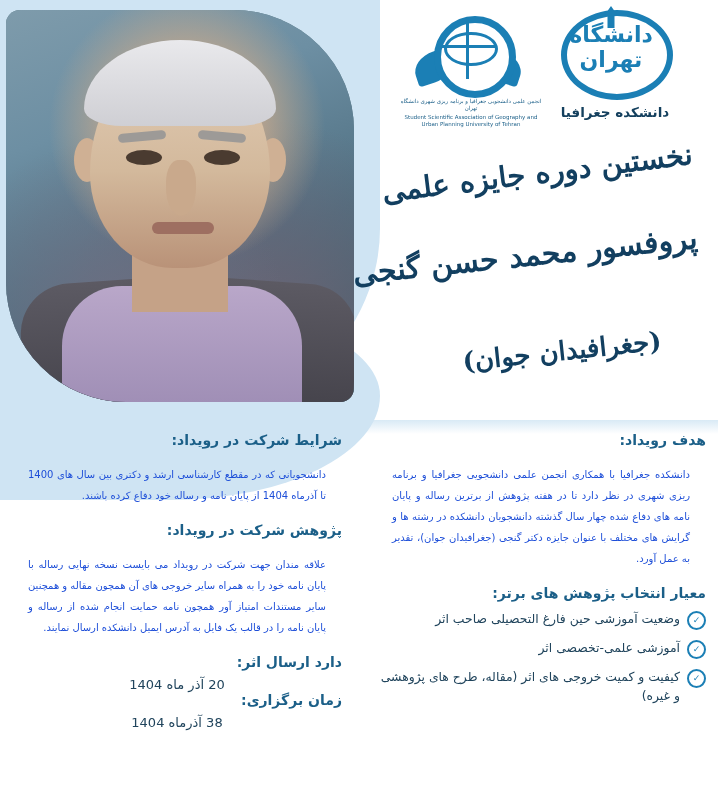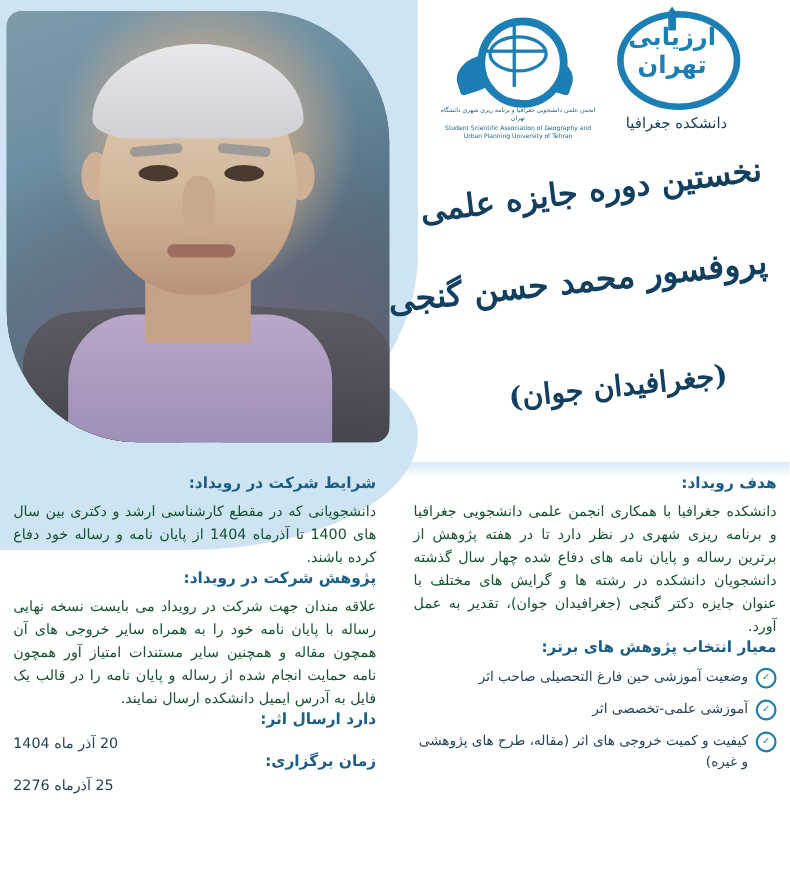--- a/index.html
+++ b/index.html
@@ -111,21 +111,21 @@
     position:absolute;left:0;top:14px;width:110px;text-align:center;
     color:#1b7fb5;font-size:22px;font-weight:bold;
     font-family:"DejaVu Sans","Liberation Sans",sans-serif;
   }
   .logo-uni .tower{
     position:absolute;left:48px;top:-2px;width:14px;height:22px;
     background:#1b7fb5;clip-path:polygon(50% 0,100% 45%,75% 45%,75% 100%,25% 100%,25% 45%,0 45%);
   }
   .faculty-label{
     position:absolute;left:540px;top:104px;width:150px;text-align:center;
-    color:#14405e;font-size:13.5px;font-weight:normal;
+    color:#14405e;font-size:13.5px;font-weight:bold;
   }
 
   
   .title-block{
     position:absolute;left:372px;top:150px;width:330px;height:270px;
     color:#0f3c5c;text-align:left;
   }
   .calli{
     font-family:"DejaVu Serif","Liberation Serif",serif;
     color:#123f60;
@@ -147,44 +147,44 @@
   .col-left{left:12px;}
   h2.sec{
     margin:0 0 7px 0;
     color:#1b5f88;
     font-size:14px;
     font-weight:bold;
     text-align:right;
   }
   .sec-sp{margin-top:14px;}
   p.body{
-    margin:0;
-    color:#14532d;
-    font-size:13px;
+    margin:16px;
+    color:#1d4ed8;
+    font-size:10px;
     line-height:21px;
     text-align:justify;
     text-align-last:right;
     direction:rtl;
   }
   ul.bullets{
     margin:8px 0 0 0;padding:0;list-style:none;direction:rtl;
   }
   ul.bullets li{
     display:flex;align-items:flex-start;gap:7px;
     color:#20445c;font-size:12.4px;line-height:19px;margin-bottom:8px;
     justify-content:flex-start;
   }
   .bullet-ico{
     flex:0 0 auto;width:15px;height:15px;border-radius:50%;
     border:2px solid #1b7fb5;color:#1b7fb5;
     display:flex;align-items:center;justify-content:center;
     font-size:9px;line-height:1;margin-top:2px;
   }
   .date-line{
-    color:#20445c;font-size:13px;text-align:left;margin:4px 0 0 0;
+    color:#20445c;font-size:13px;text-align:center;margin:4px 0 0 0;
   }
   .divider-fade{
     position:absolute;left:0;top:420px;width:718px;height:14px;
     background:linear-gradient(180deg,rgba(207,228,243,.8),rgba(255,255,255,0));
   }
 </style>
 </head>
 <body>
 
 <div class="poster">
@@ -221,21 +221,21 @@
       <div class="grid-e1"></div>
     </div>
     <div class="logo-geo-text">
       <div>انجمن علمی دانشجویی جغرافیا و برنامه ریزی شهری دانشگاه تهران</div>
       <div style="margin-top:2px;">Student Scientific Association of Geography and Urban Planning University of Tehran</div>
     </div>
 
     <div class="logo-uni">
       <div class="ring"></div>
       <div class="tower"></div>
-      <div class="script">ارزیابی تهران</div>
+      <div class="script">دانشگاه تهران</div>
     </div>
     <div class="faculty-label">دانشکده جغرافیا</div>
 
     <div class="title-block">
       <div class="calli calli1">نخستین دوره جایزه علمی</div>
       <div class="calli calli2">پروفسور محمد حسن گنجی</div>
       <div class="calli calli3">(جغرافیدان جوان)</div>
     </div>
     <div class="divider-fade"></div>
   </div>
@@ -268,17 +268,17 @@
       <h2 class="sec">شرایط شرکت در رویداد:</h2>
       <p class="body">دانشجویانی که در مقطع کارشناسی ارشد و دکتری بین سال های 1400 تا آذرماه 1404 از پایان نامه و رساله خود دفاع کرده باشند.</p>
 
       <h2 class="sec sec-sp">پژوهش شرکت در رویداد:</h2>
       <p class="body">علاقه مندان جهت شرکت در رویداد می بایست نسخه نهایی رساله با پایان نامه خود را به همراه سایر خروجی های آن همچون مقاله و همچنین سایر مستندات امتیاز آور همچون نامه حمایت انجام شده از رساله و پایان نامه را در قالب یک فایل به آدرس ایمیل دانشکده ارسال نمایند.</p>
 
       <h2 class="sec sec-sp">دارد ارسال اثر:</h2>
       <p class="date-line">20 آذر ماه 1404</p>
 
       <h2 class="sec sec-sp">زمان برگزاری:</h2>
-      <p class="date-line">25 آذرماه 2276</p>
+      <p class="date-line">38 آذرماه 1404</p>
     </div>
 
   </div>
 </div>
 
 </body></html>

